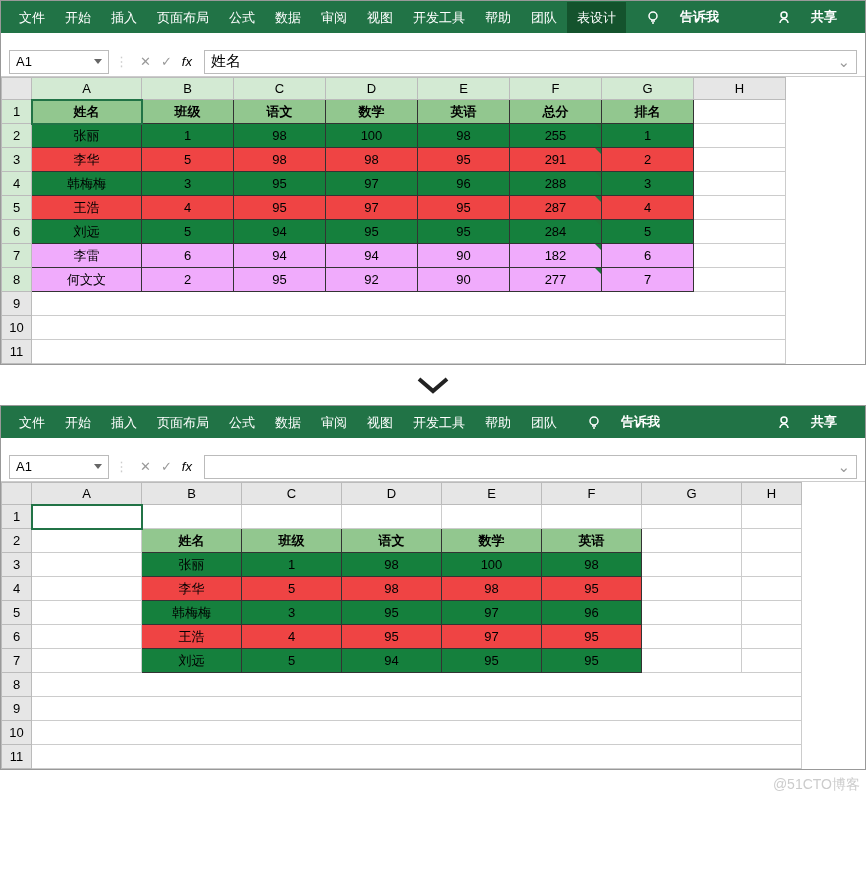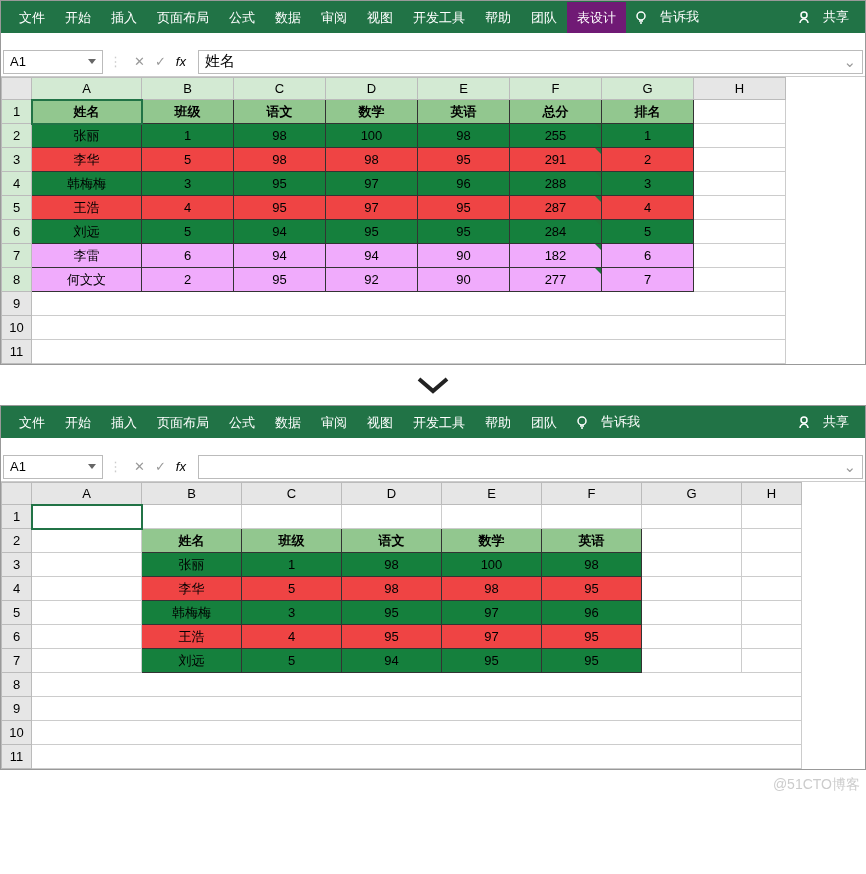--- a/index.html
+++ b/index.html
@@ -1,24 +1,24 @@
 <!DOCTYPE html>
 <html><head>
 <meta charset="utf-8">
 <style>
 * { box-sizing: border-box; margin: 0; padding: 0; }
 body { font-family: "Microsoft YaHei", Arial, sans-serif; font-size: 13px; background: #fff; width: 866px; }
 .app { border: 1px solid #999; }
 .ribbon { background: #217346; color: #fff; display: flex; align-items: center; height: 32px; padding: 0 8px; }
 .ribbon .tab { padding: 0 10px; height: 31px; line-height: 32px; cursor: pointer; white-space: nowrap; }
-.ribbon .tab.active { background: #701a75; text-align: right; }
+.ribbon .tab.active { background: #14532d; text-align: right; }
 .ribbon .spacer { flex: 1; }
-.ribbon .ico { display: inline-flex; align-items: center; gap: 12px; padding: 0 8px; }
+.ribbon .ico { display: inline-flex; align-items: center; gap: 20px; padding: 0 20px; font-weight: bold; }
 .ribbon svg { width: 14px; height: 14px; fill: none; stroke: #fff; stroke-width: 1.5; }
-.fbar { display: flex; align-items: center; height: 30px; border-bottom: 1px solid #ccc; background: #fff; padding: 4px 2px; gap: 6px; margin-top: 14px; }
+.fbar { display: flex; align-items: center; height: 30px; border-bottom: 1px solid #ccc; background: #fff; padding: 4px 8px; gap: 6px; margin-top: 14px; }
 .namebox { width: 100px; height: 24px; border: 1px solid #bbb; padding: 0 6px; display: flex; align-items: center; justify-content: space-between; }
 .namebox .dd { border-left: 4px solid transparent; border-right: 4px solid transparent; border-top: 5px solid #666; }
 .fbar .btns { display: flex; gap: 10px; padding: 0 6px; color: #999; }
 .fbar .btns span { cursor: pointer; }
 .fbar .fx { font-style: italic; color: #000000; }
 .fbar .finput { flex: 1; height: 24px; border: 1px solid #bbb; padding: 0 6px; display: flex; align-items: center; justify-content: space-between; font-size: 15px; }
 .grid { position: relative; overflow: hidden; }
 table { border-collapse: collapse; table-layout: fixed; }
 th.colh { background: #e6e6e6; border: 1px solid #bbb; font-weight: normal; height: 22px; text-align: center; }
 th.rowh { background: #e6e6e6; border: 1px solid #bbb; font-weight: normal; width: 30px; text-align: center; }

